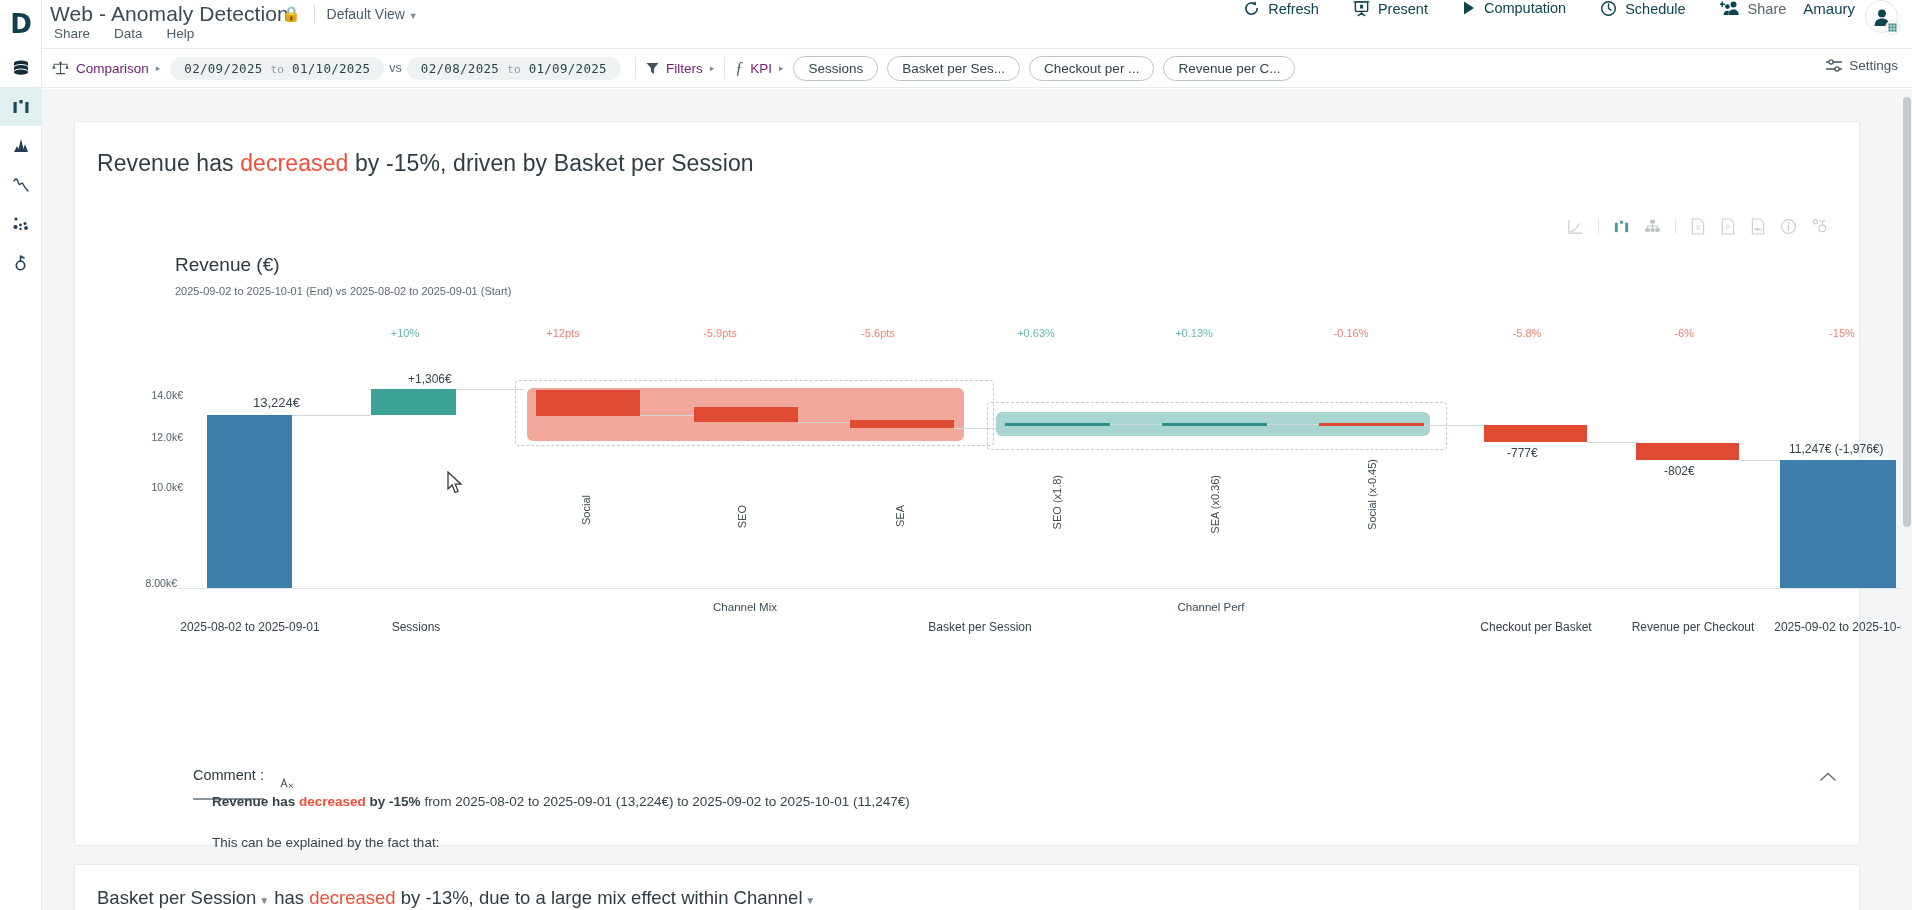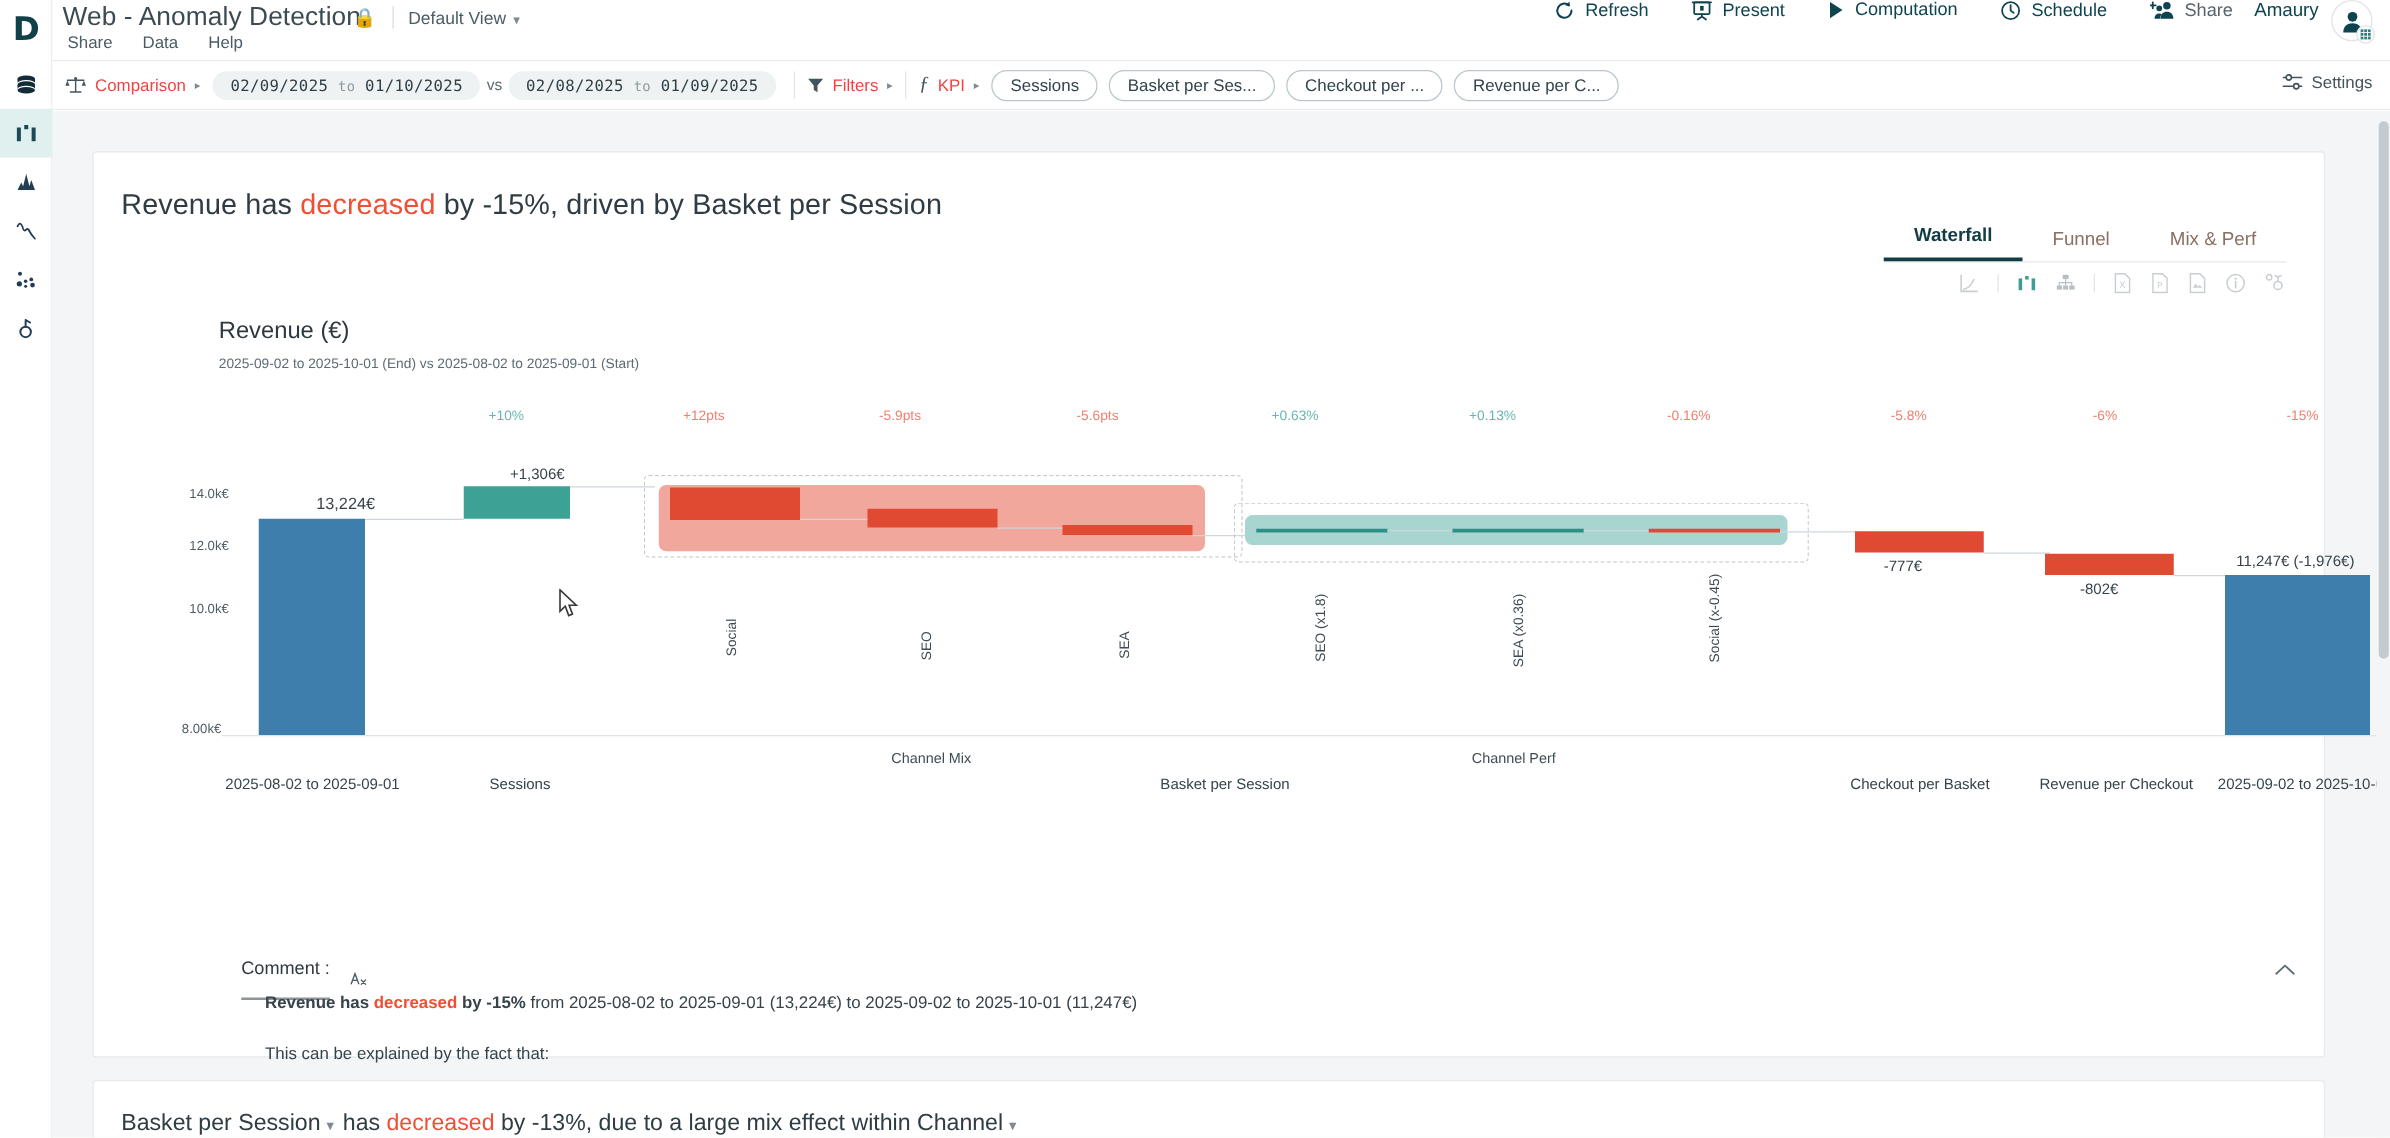--- a/index.html
+++ b/index.html
@@ -73,21 +73,21 @@
     display: flex; align-items: center; justify-content: center;
   }
 
   
   #toolbar {
     position: absolute; left: 42px; top: 48px; width: 1870px; height: 40px;
     border-top: 1px solid #e8ebed; border-bottom: 1px solid #e8ebed;
     background: #ffffff; display: flex; align-items: center;
   }
   .tb-group { display: flex; align-items: center; gap: 7px; padding: 0 10px; height: 40px; }
-  .tb-label { font-size: 13.5px; color: #ef4444; white-space: nowrap; }
+  .tb-label { font-size: 13.5px; color: #701a75; white-space: nowrap; }
   .caret { font-size: 9px; color: #7d8a91; }
   .date-pill {
     background: #eef2f3; border-radius: 14px; padding: 4px 14px;
     font-family: "DejaVu Sans Mono", monospace; font-size: 12.5px; color: #2f3f47;
     letter-spacing: .3px; cursor: pointer; white-space: nowrap;
   }
   .date-pill .to { color: #8e9aa1; font-size: 11px; }
   .vs-text { font-size: 12.5px; color: #5c6a72; padding: 0 5px; }
   .tb-sep { width: 1px; height: 22px; background: #e2e7e9; }
   .kpi-chip {
@@ -406,25 +406,20 @@
 </div>
 
 <div id="canvas">
 
   <div class="card" id="card-main">
 
     <div id="insight-title">
       <span>Revenue has </span><span class="kw-down">decreased</span><span> by -15%, driven by Basket per Session</span>
     </div>
 
-    <div id="tabs">
-      <div class="tab active">Waterfall</div>
-      <div class="tab">Funnel</div>
-      <div class="tab">Mix &amp; Perf</div>
-    </div>
 
     <div id="chart-tools">
       <div class="tool">
         <svg width="17" height="17" viewBox="0 0 18 18">
           <path d="M2 2 L2 16 L16 16" stroke="#9aa5ab" stroke-width="1.3" fill="none"></path>
           <path d="M3.5 14.5 C7 14 10.5 11 13 5.5" stroke="#9aa5ab" stroke-width="1.3" fill="none"></path>
         </svg>
       </div>
       <div class="tsep"></div>
       <div class="tool on">

